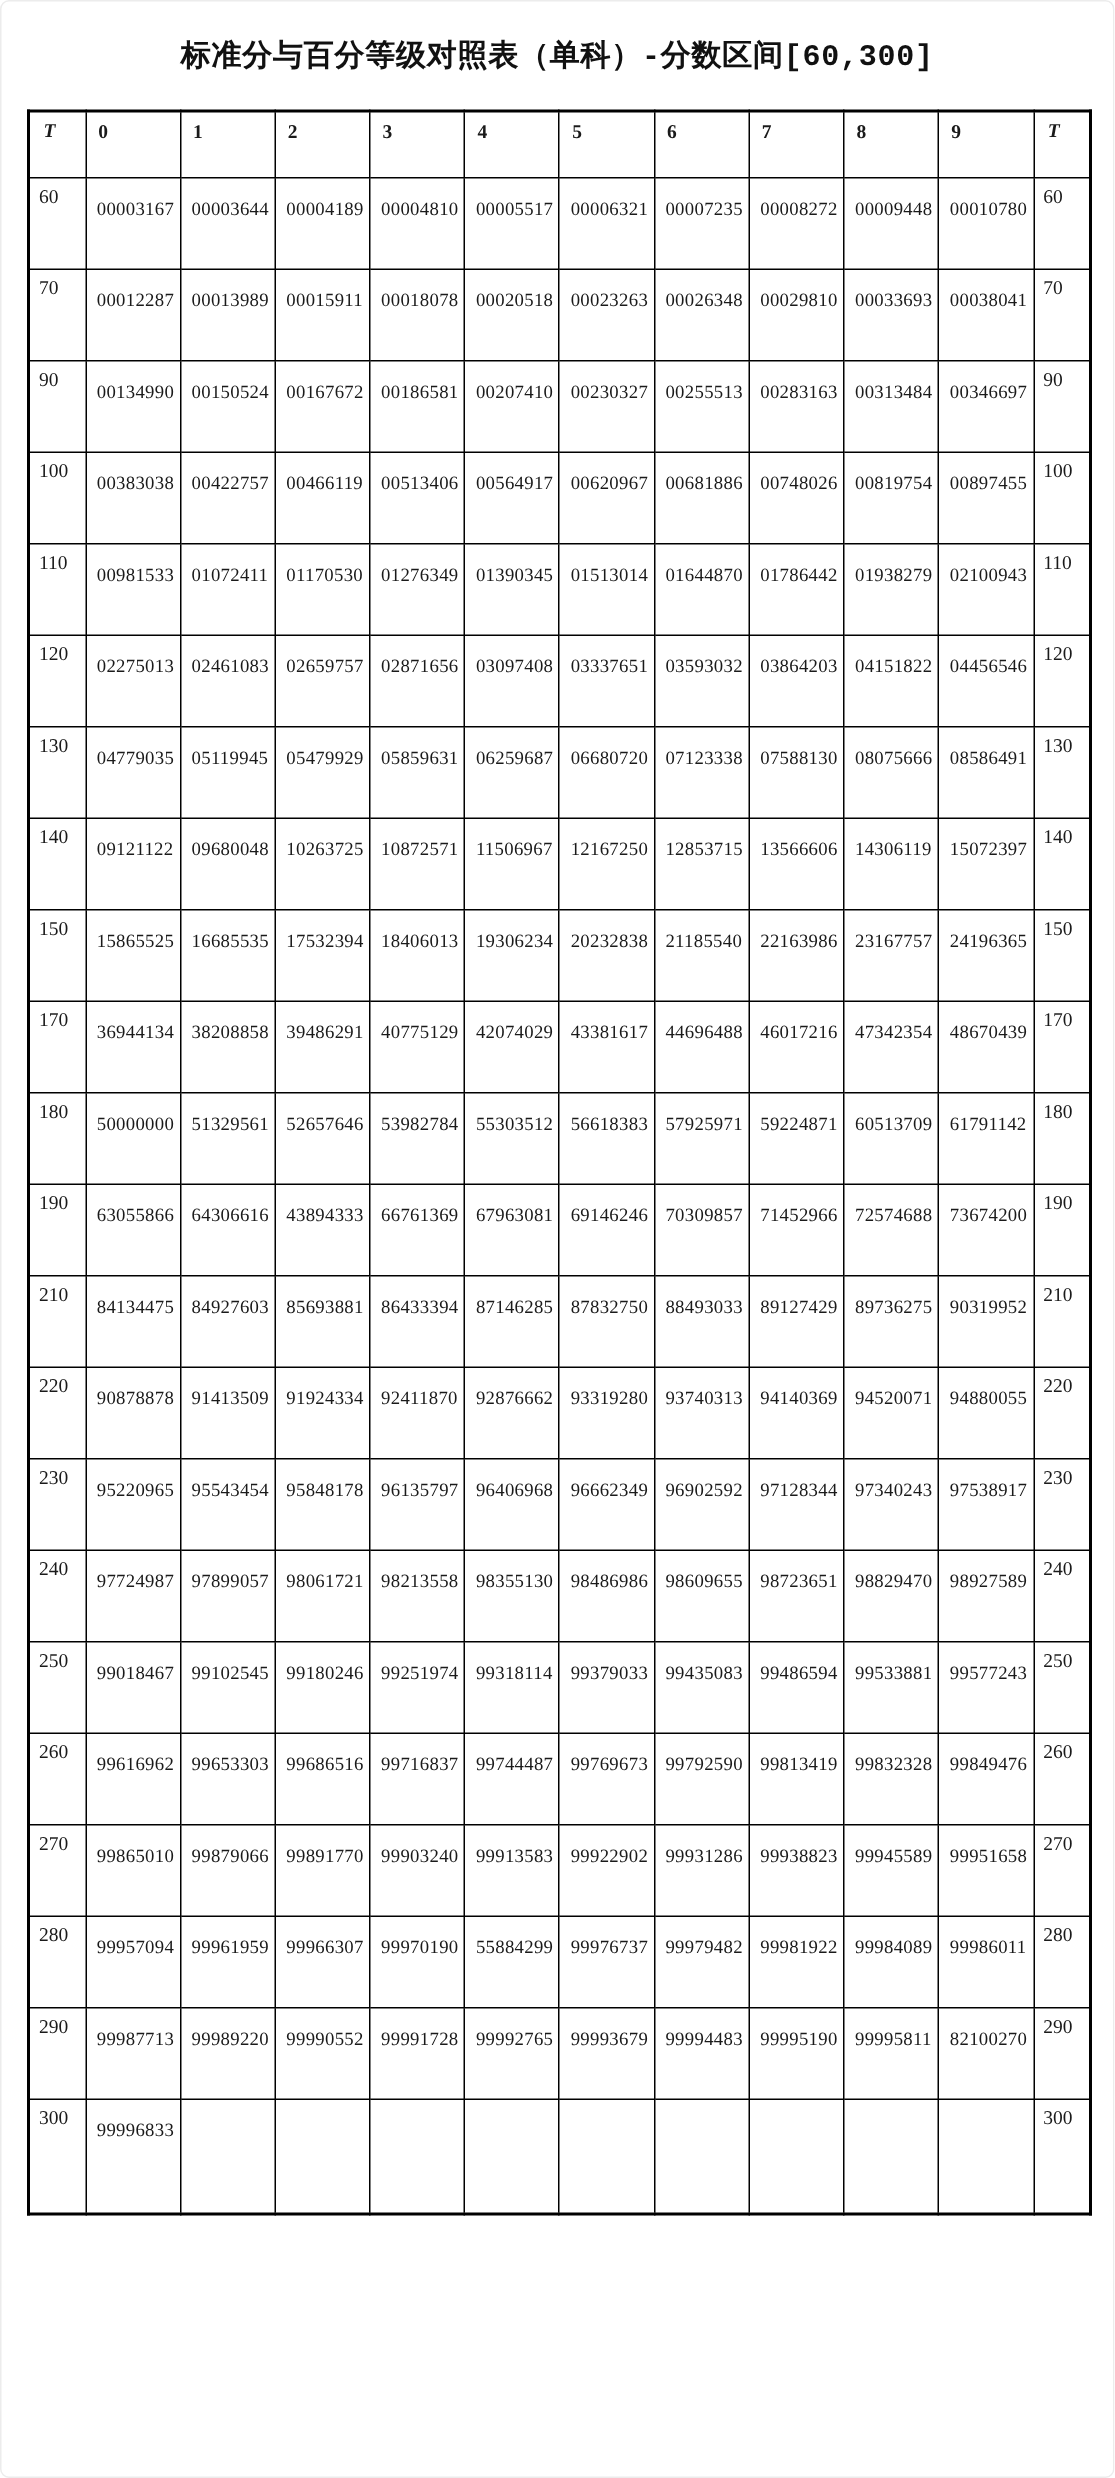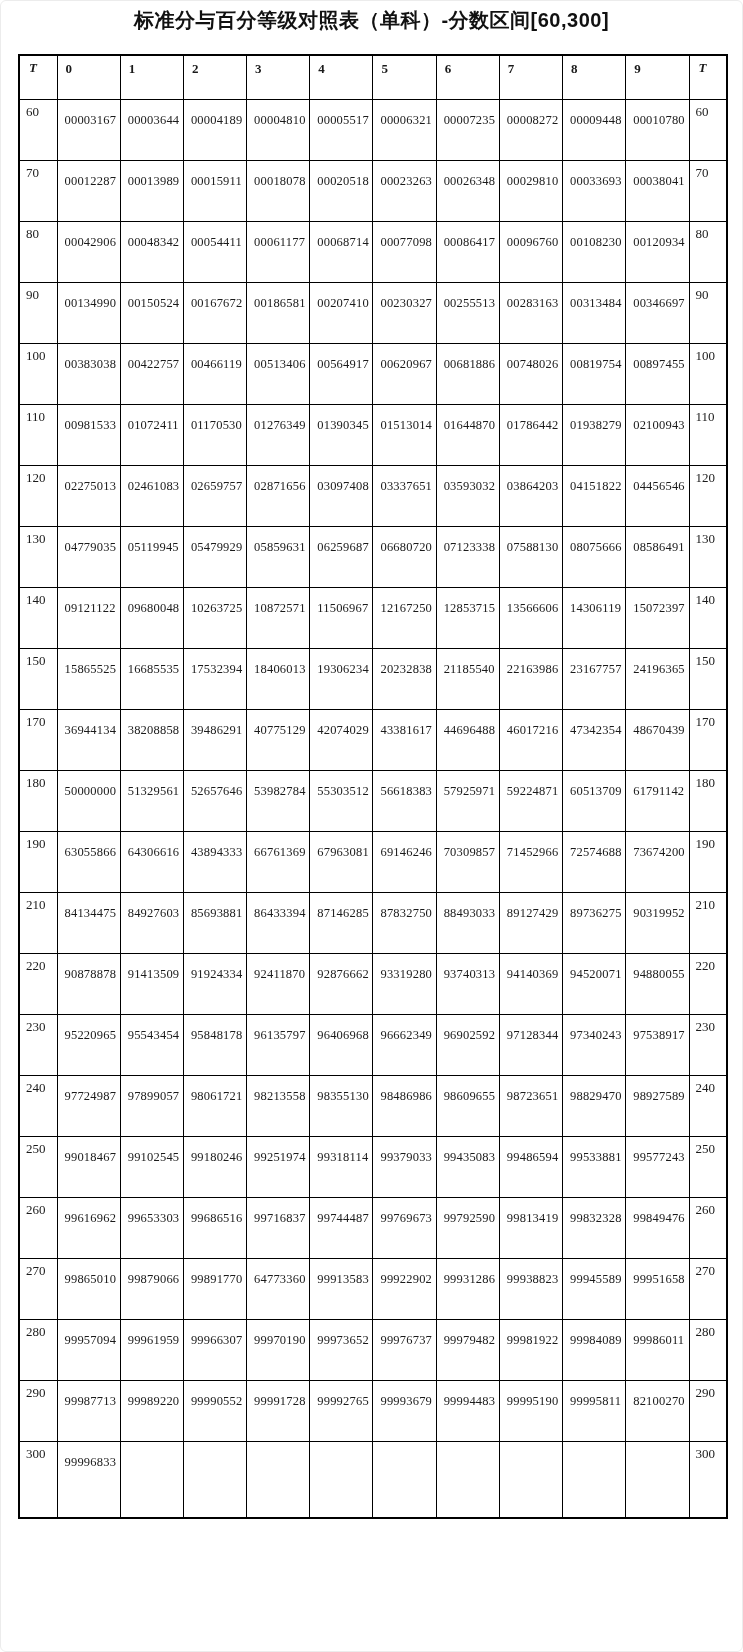--- a/index.html
+++ b/index.html
@@ -11,23 +11,23 @@
     color: #1a1a1a;
     overflow: hidden;
   }
   .page {
     width: 743px; height: 1652px;
     border: 1px solid #ececec;
     border-radius: 6px;
   }
   .doc-title {
     margin: 0;
-    padding-top: 5px;
+    padding-top: 24px;
     text-align: center;
-    font-family: Liberation Sans, sans-serif;
+    font-family: Liberation Mono, monospace;
     font-weight: bold;
     font-size: 20px;
     line-height: 28px;
     color: #111111;
     letter-spacing: 0.5px;
   }
   table.score-table {
     border-collapse: collapse;
     table-layout: fixed;
     width: 710px;
@@ -130,34 +130,20 @@
           <td class="value-cell">00018078</td>
           <td class="value-cell">00020518</td>
           <td class="value-cell">00023263</td>
           <td class="value-cell">00026348</td>
           <td class="value-cell">00029810</td>
           <td class="value-cell">00033693</td>
           <td class="value-cell">00038041</td>
           <td class="row-label">70</td>
         </tr>
         <tr>
-          <td class="row-label">80</td>
-          <td class="value-cell">00042906</td>
-          <td class="value-cell">00048342</td>
-          <td class="value-cell">00054411</td>
-          <td class="value-cell">00061177</td>
-          <td class="value-cell">00068714</td>
-          <td class="value-cell">00077098</td>
-          <td class="value-cell">00086417</td>
-          <td class="value-cell">00096760</td>
-          <td class="value-cell">00108230</td>
-          <td class="value-cell">00120934</td>
-          <td class="row-label">80</td>
-        </tr>
-        <tr>
           <td class="row-label">90</td>
           <td class="value-cell">00134990</td>
           <td class="value-cell">00150524</td>
           <td class="value-cell">00167672</td>
           <td class="value-cell">00186581</td>
           <td class="value-cell">00207410</td>
           <td class="value-cell">00230327</td>
           <td class="value-cell">00255513</td>
           <td class="value-cell">00283163</td>
           <td class="value-cell">00313484</td>
@@ -372,36 +358,36 @@
           <td class="value-cell">99813419</td>
           <td class="value-cell">99832328</td>
           <td class="value-cell">99849476</td>
           <td class="row-label">260</td>
         </tr>
         <tr>
           <td class="row-label">270</td>
           <td class="value-cell">99865010</td>
           <td class="value-cell">99879066</td>
           <td class="value-cell">99891770</td>
-          <td class="value-cell">64773360</td>
+          <td class="value-cell">99903240</td>
           <td class="value-cell">99913583</td>
           <td class="value-cell">99922902</td>
           <td class="value-cell">99931286</td>
           <td class="value-cell">99938823</td>
           <td class="value-cell">99945589</td>
           <td class="value-cell">99951658</td>
           <td class="row-label">270</td>
         </tr>
         <tr>
           <td class="row-label">280</td>
           <td class="value-cell">99957094</td>
           <td class="value-cell">99961959</td>
           <td class="value-cell">99966307</td>
           <td class="value-cell">99970190</td>
-          <td class="value-cell">99973652</td>
+          <td class="value-cell">55884299</td>
           <td class="value-cell">99976737</td>
           <td class="value-cell">99979482</td>
           <td class="value-cell">99981922</td>
           <td class="value-cell">99984089</td>
           <td class="value-cell">99986011</td>
           <td class="row-label">280</td>
         </tr>
         <tr>
           <td class="row-label">290</td>
           <td class="value-cell">99987713</td>

